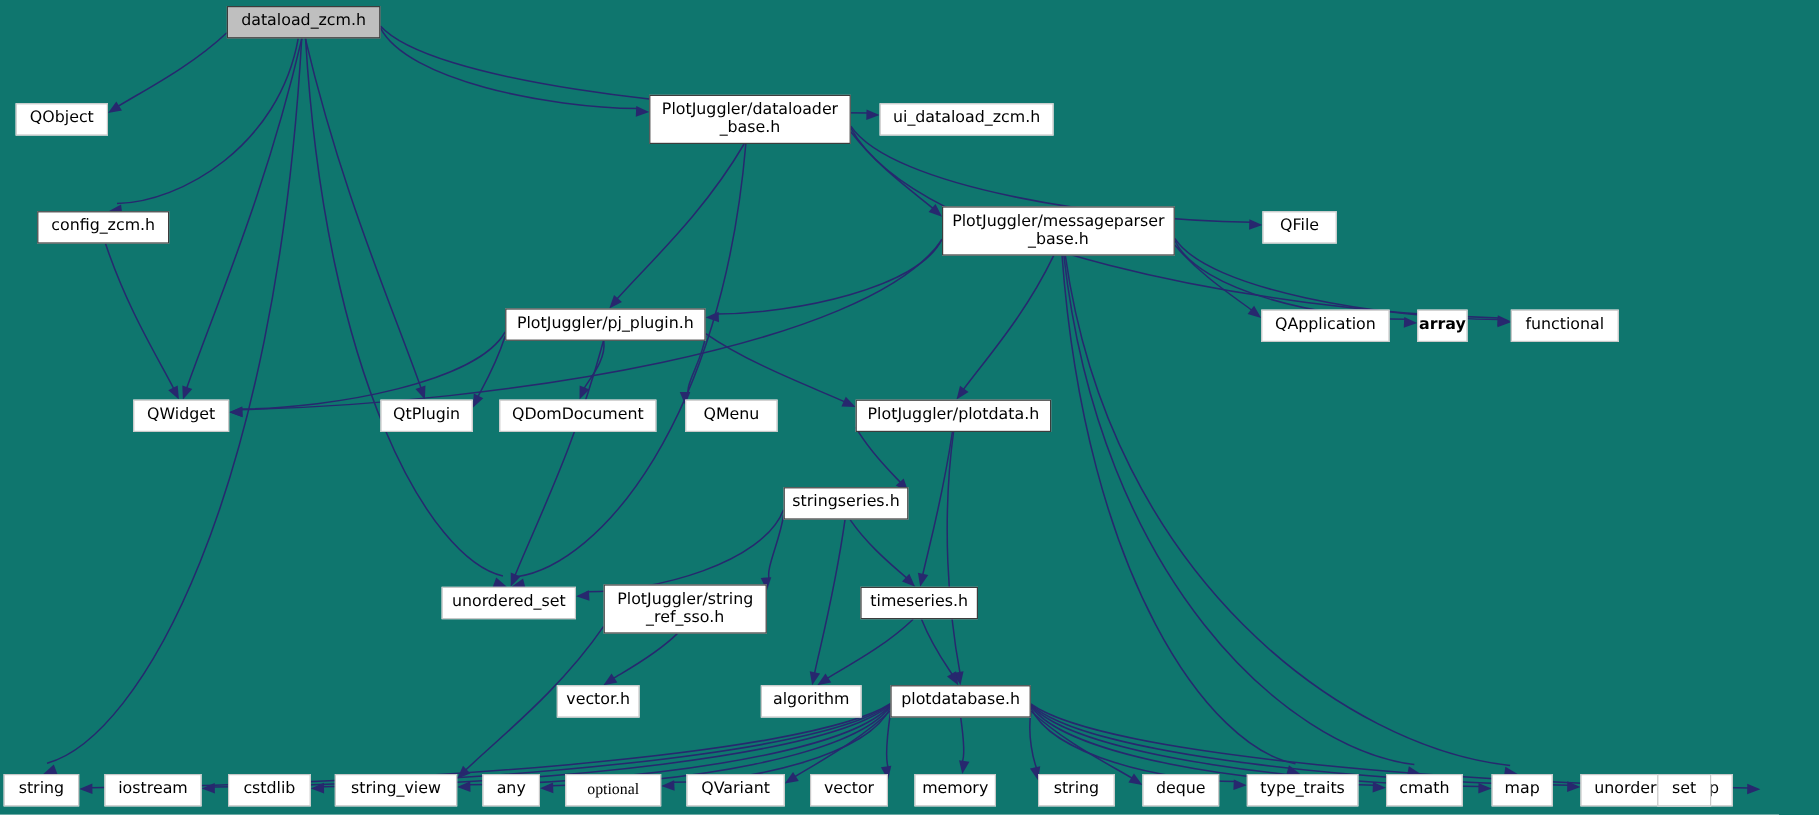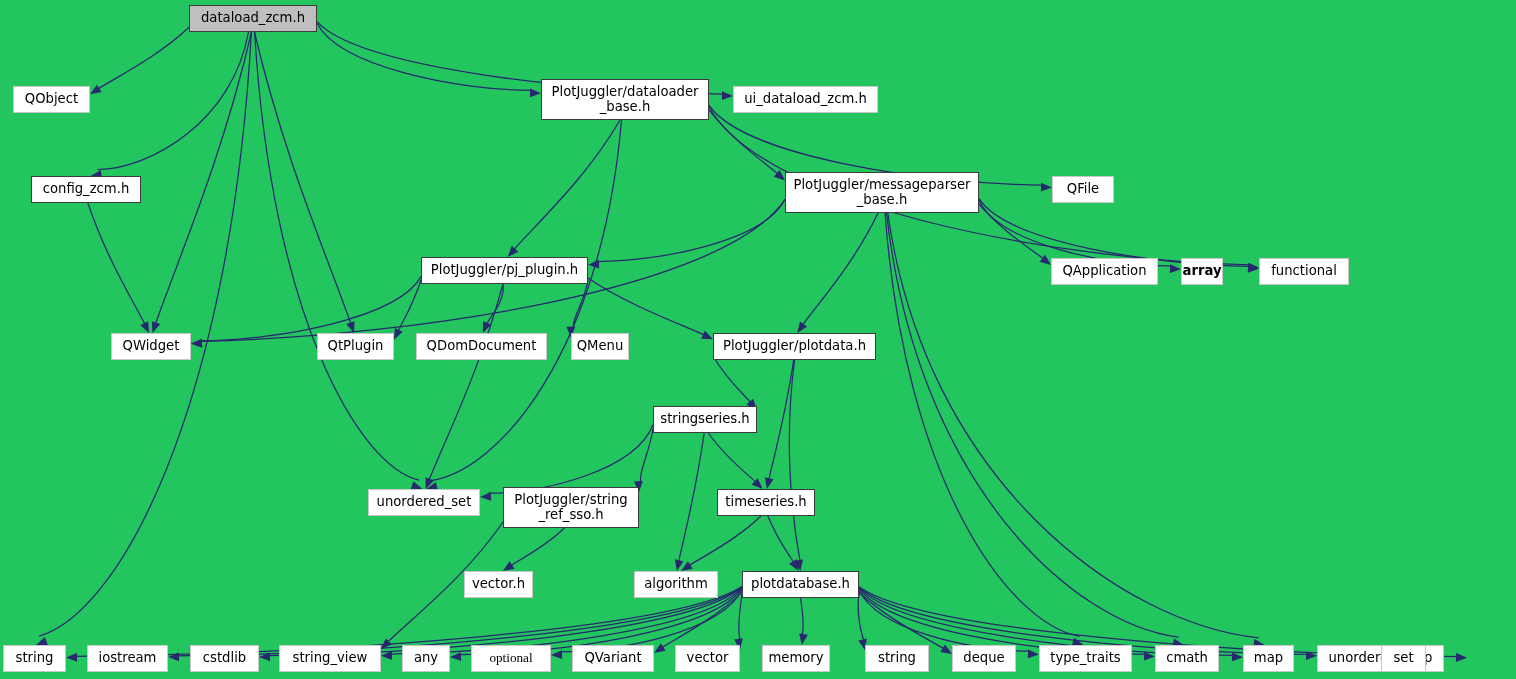--- a/index.html
+++ b/index.html
@@ -4,21 +4,21 @@
 <style>
   html, body {
     margin: 0;
     padding: 0;
     background: #ffffff;
   }
   #graph-root {
     position: relative;
     width: 1516px;
     height: 679px;
-    background: #22c55e;
+    background: #0f766e;
     font-family: "DejaVu Sans", "Liberation Sans", sans-serif;
     overflow: hidden;
   }
   svg#edges {
     position: absolute;
     left: 0;
     top: 0;
     width: 1516px;
     height: 679px;
   }
@@ -287,21 +287,21 @@
       <div class="node kind-int" style="left: 785px; top: 172px; width: 194px; height: 41px;">PlotJuggler/messageparser
 _base.h</div>
       <div class="node kind-ext" style="left: 1052px; top: 176px; width: 62px; height: 27px;">QFile</div>
       <div class="node kind-int" style="left: 421px; top: 257px; width: 167px; height: 27px;">PlotJuggler/pj_plugin.h</div>
       <div class="node kind-ext" style="left: 1051px; top: 258px; width: 107px; height: 27px;">QApplication</div>
       <div class="node kind-ext" style="left: 1181px; top: 258px; width: 42px; height: 27px; font-weight: bold;">array</div>
       <div class="node kind-ext" style="left: 1259px; top: 258px; width: 90px; height: 27px;">functional</div>
       <div class="node kind-ext" style="left: 111px; top: 333px; width: 80px; height: 27px;">QWidget</div>
       <div class="node kind-ext" style="left: 317px; top: 333px; width: 77px; height: 27px;">QtPlugin</div>
       <div class="node kind-ext" style="left: 416px; top: 333px; width: 131px; height: 27px;">QDomDocument</div>
-      <div class="node kind-ext" style="left: 571px; top: 333px; width: 58px; height: 27px; text-align: center;">QMenu</div>
+      <div class="node kind-ext" style="left: 571px; top: 333px; width: 77px; height: 27px; text-align: center;">QMenu</div>
       <div class="node kind-int" style="left: 713px; top: 333px; width: 163px; height: 27px;">PlotJuggler/plotdata.h</div>
       <div class="node kind-int" style="left: 653px; top: 406px; width: 104px; height: 27px;">stringseries.h</div>
       <div class="node kind-ext" style="left: 368px; top: 489px; width: 112px; height: 27px;">unordered_set</div>
       <div class="node kind-int" style="left: 503px; top: 487px; width: 136px; height: 41px;">PlotJuggler/string
 _ref_sso.h</div>
       <div class="node kind-int" style="left: 717px; top: 489px; width: 98px; height: 27px;">timeseries.h</div>
       <div class="node kind-ext" style="left: 464px; top: 571px; width: 69px; height: 27px;">vector.h</div>
       <div class="node kind-ext" style="left: 634px; top: 571px; width: 84px; height: 27px;">algorithm</div>
       <div class="node kind-int" style="left: 742px; top: 571px; width: 117px; height: 27px;">plotdatabase.h</div>
       <div class="node kind-ext" style="left: 3px; top: 645px; width: 63px; height: 27px;">string</div>

